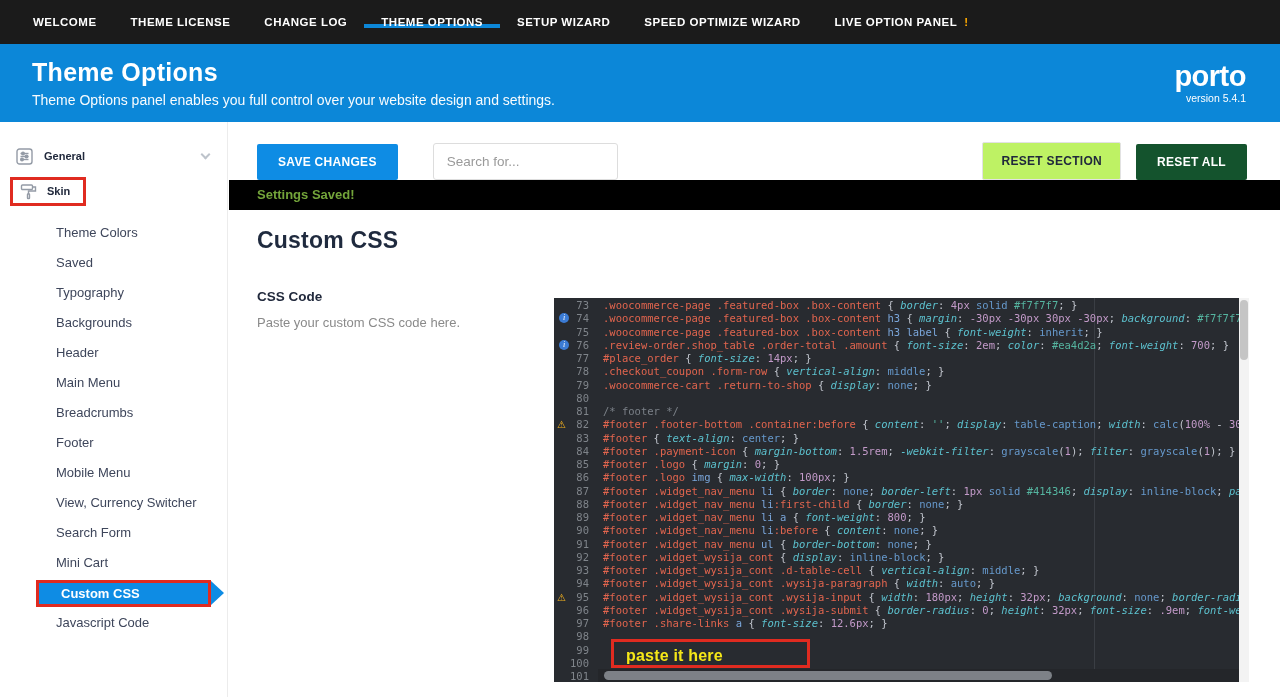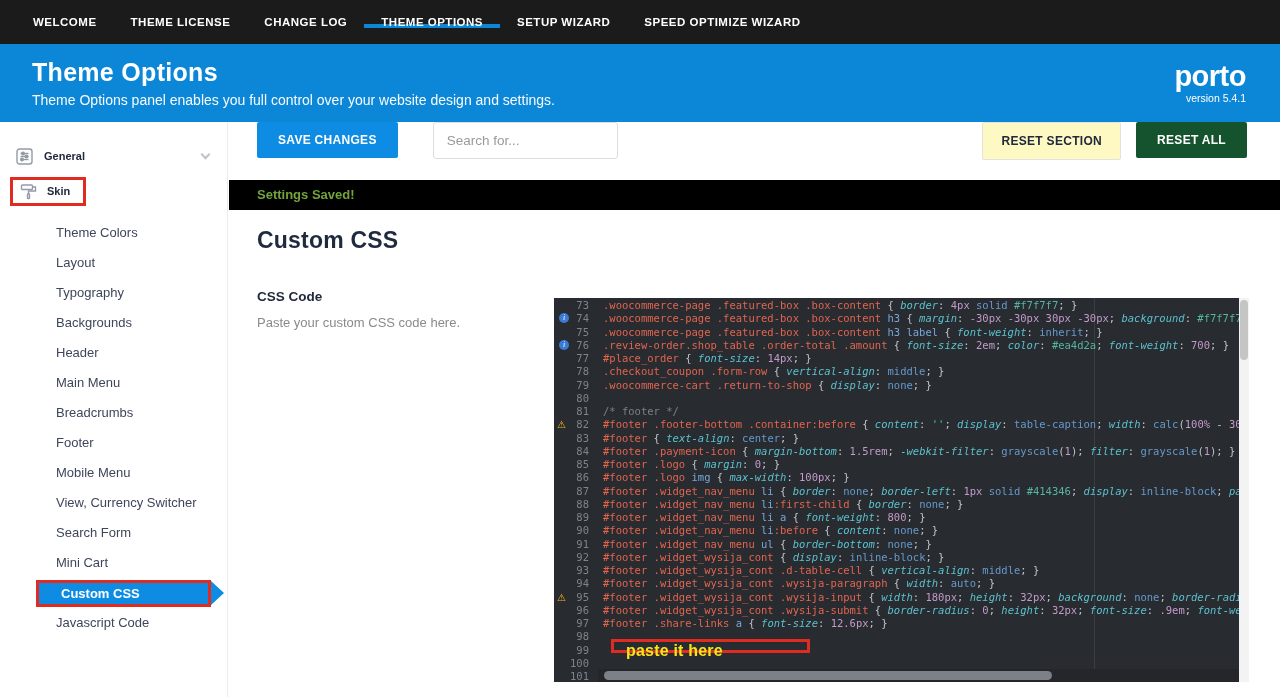--- a/index.html
+++ b/index.html
@@ -44,29 +44,29 @@
   .ccs-box { position:absolute; left:36px; top:2px; width:175px; height:27px;
     border:3px solid #e02b20; background:#0e8ce4; color:#fff; font-weight:bold;
     font-size:13px; line-height:21px; padding-left:22px; }
   .ccs-arrow { position:absolute; left:211px; top:3px; width:0; height:0;
     border-top:12px solid transparent; border-bottom:12px solid transparent;
     border-left:13px solid #0e8ce4; }
 
   
   .main { position:absolute; left:229px; top:122px; right:0; bottom:0; background:#fff; }
   .toolbar { position:absolute; top:0; left:0; right:0; height:58px;
-    display:flex; align-items:flex-start; padding:0 33px 0 28px; }
+    display:flex; align-items:flex-end; padding:0 33px 0 28px; }
   .btn { font-family:"Liberation Sans",sans-serif; font-size:12px; font-weight:bold;
     letter-spacing:.3px; border-radius:2px; cursor:pointer; }
   .btn-save { background:#0e8ce4; color:#fff; border:none; padding:11px 21px; }
   .search { margin-left:35px; width:185px; height:37px; border:1px solid #ddd; border-radius:3px;
     padding:0 13px; font-size:13.5px; color:#4d7c0f; outline:none; font-family:"Liberation Sans",sans-serif; }
   .search::placeholder { color:#9a9a9a; }
   .toolbar .spacer { flex:1; }
-  .btn-reset-section { background:#fef9c3; border:1px solid #e2e2e2; color:#21293c;
+  .btn-reset-section { background:#bef264; border:1px solid #e2e2e2; color:#21293c;
     padding:11px 18px; margin-right:15px; }
   .btn-reset-all { background:#14532d; color:#fff; border:none; padding:11px 21px; }
 
   .notice { position:absolute; top:58px; left:0; right:0; height:30px; line-height:30px;
     background:#000000; color:#73a43a; font-weight:bold; font-size:13px; padding-left:28px; }
 
   .page-title { position:absolute; top:105px; left:28px; font-size:23px; font-weight:bold;
     color:#1f2a3e; letter-spacing:.2px; }
   .field-label { position:absolute; top:167px; left:28px; font-size:13.5px; font-weight:bold; color:#21293c; }
   .field-desc { position:absolute; top:193px; left:28px; font-size:13px; color:#8a8a8a; }
@@ -96,22 +96,22 @@
   .tk-c { color:#7b8188; }
   .tk-d { color:#c8ccd4; }
 
   .vsb { position:absolute; top:0; right:0; width:10px; bottom:0; background:#f3f3f3; }
   .vsb-handle { position:absolute; top:2px; left:1px; width:8px; height:60px;
     background:#c5c5c5; border-radius:4px; }
   .hsb { position:absolute; left:44px; right:10px; bottom:0; height:13px; background:#24262a; }
   .hsb-handle { position:absolute; left:6px; top:2px; width:448px; height:9px;
     background:#7d8187; border-radius:5px; }
 
-  .paste-box { position:absolute; left:57px; top:341px; width:199px; height:14px;
-    border:3px solid #e02b20; display:flex; align-items:flex-start; padding-left:12px; }
+  .paste-box { position:absolute; left:57px; top:341px; width:199px; height:29px;
+    border:3px solid #e02b20; display:flex; align-items:flex-end; padding-left:12px; }
   .paste-text { color:#f5e718; font-weight:bold; font-size:16px;
     font-family:"Liberation Sans",sans-serif; letter-spacing:.2px; }
 
   svg.mini { stroke:#949ba6; fill:none; stroke-width:1.4; }
 </style>
 </head>
 <body>
 
 <div class="topnav">
     <div class="nav-item">
@@ -124,20 +124,24 @@
       <span>CHANGE LOG</span>
     </div>
     <div class="nav-item active">
       <span>THEME OPTIONS</span>
     </div>
     <div class="nav-item">
       <span>SETUP WIZARD</span>
     </div>
     <div class="nav-item">
       <span>SPEED OPTIMIZE WIZARD</span>
+    </div>
+    <div class="nav-item">
+      <span>LIVE OPTION PANEL</span>
+      <span class="bang">!</span>
     </div>
   </div>
 
 <div class="header">
   <div>
     <h1>Theme Options</h1>
     <div class="subtitle">Theme Options panel enables you full control over your website design and settings.</div>
   </div>
   <div class="logo-block">
     <div class="logo-word">porto</div>
@@ -168,21 +172,21 @@
           <rect x="1.5" y="2" width="11" height="4.5" rx="1"></rect>
           <path d="M12.5 4 h3 v4 h-7 v3"></path>
           <rect x="7.5" y="11" width="2" height="4.5" rx="0.5"></rect>
         </svg>
       </span>
       <span>Skin</span>
     </span>
   </div>
   <div class="sub-list">
       <div class="sub-item">Theme Colors</div>
-      <div class="sub-item">Layout</div>
+      <div class="sub-item">Saved</div>
       <div class="sub-item">Typography</div>
       <div class="sub-item">Backgrounds</div>
       <div class="sub-item">Header</div>
       <div class="sub-item">Main Menu</div>
       <div class="sub-item">Breadcrumbs</div>
       <div class="sub-item">Footer</div>
       <div class="sub-item">Mobile Menu</div>
       <div class="sub-item">View, Currency Switcher</div>
       <div class="sub-item">Search Form</div>
       <div class="sub-item">Mini Cart</div>

